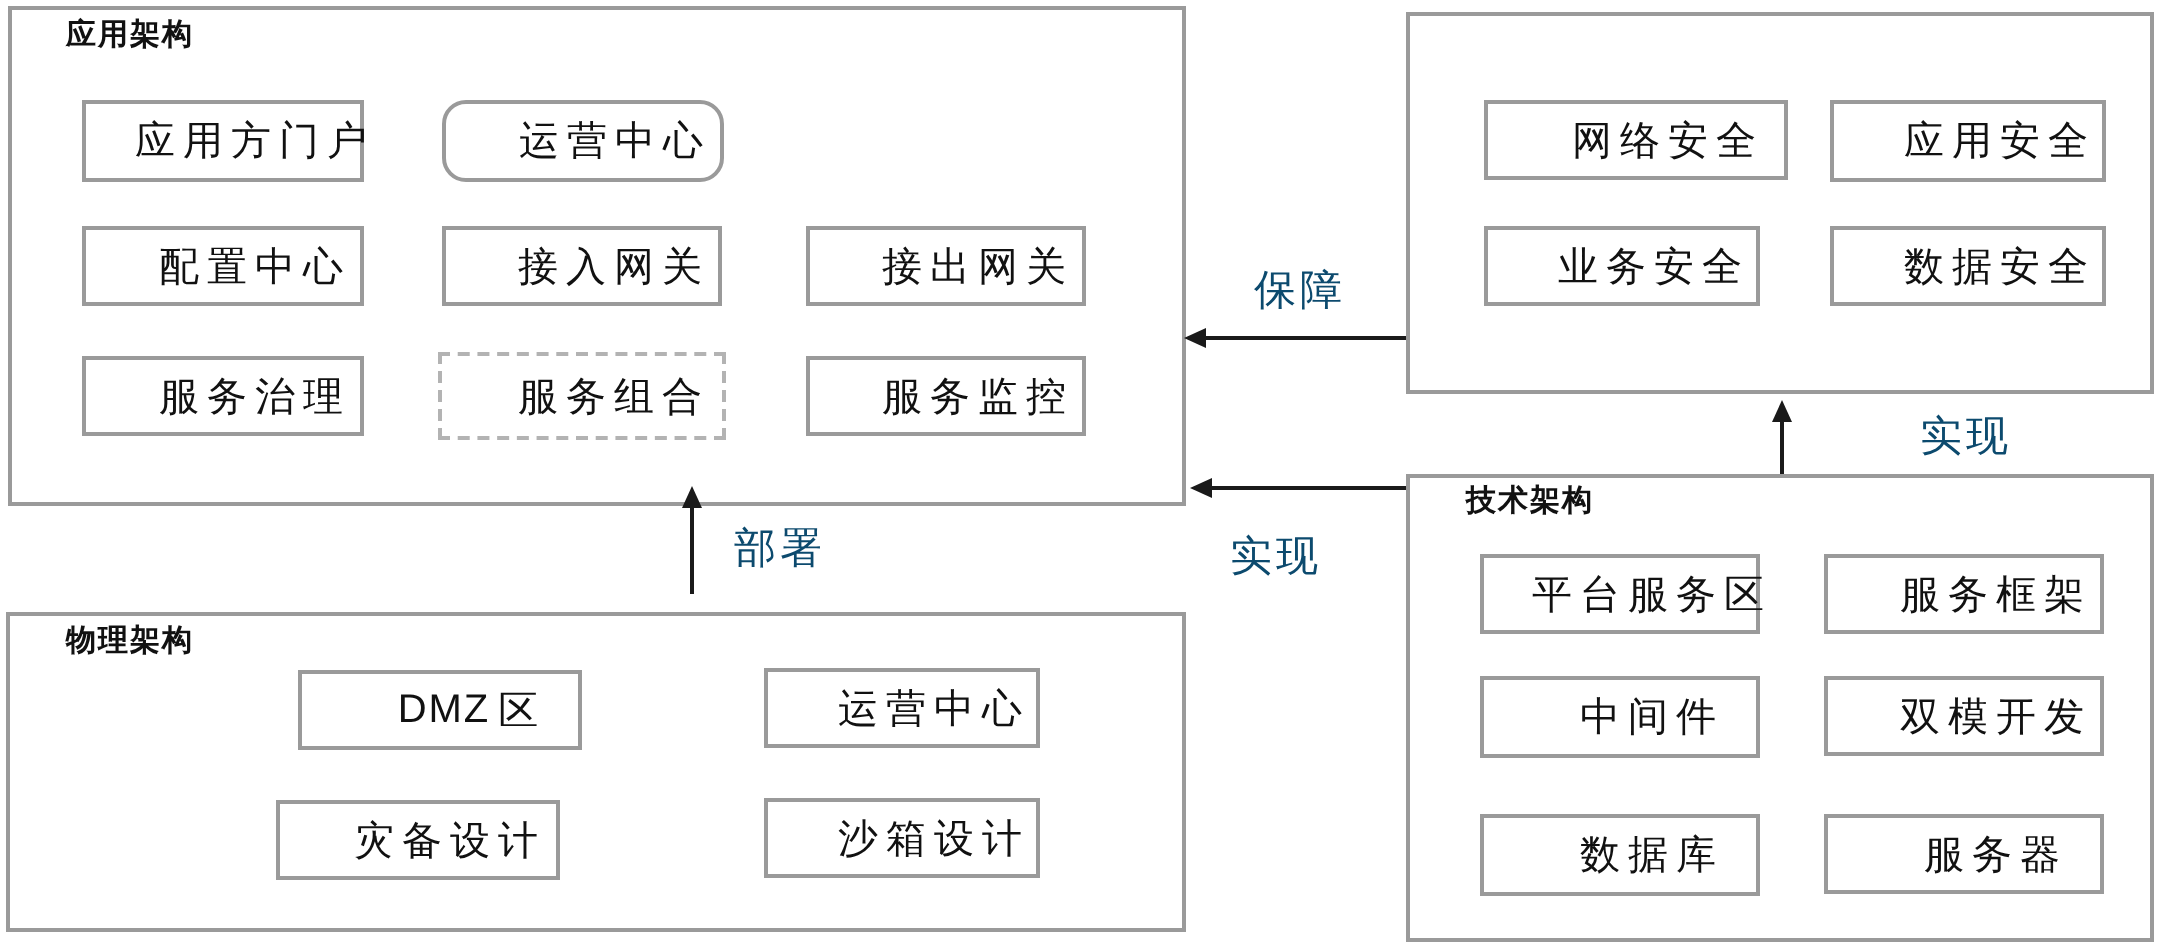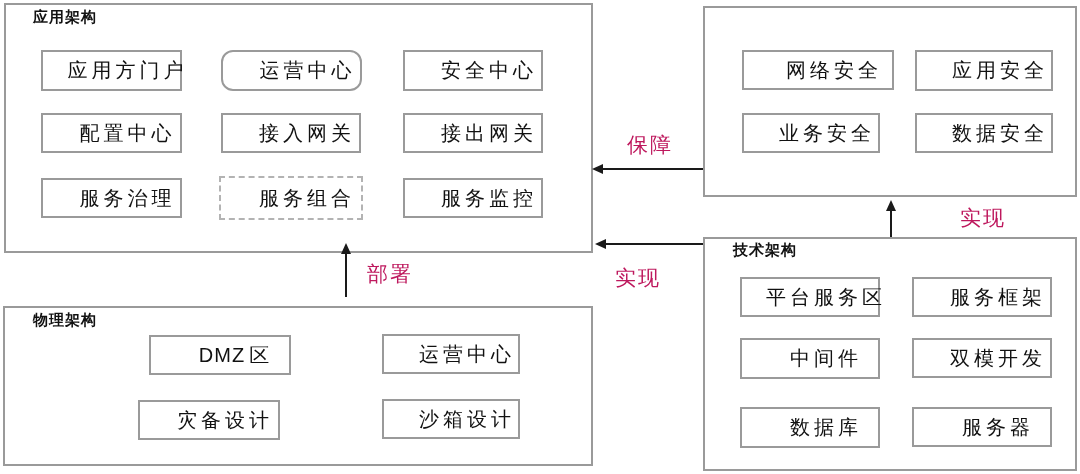--- a/index.html
+++ b/index.html
@@ -54,36 +54,35 @@
   }
   .arrowhead-up {
     position: absolute; width: 0; height: 0;
     border-left: 5px solid transparent;
     border-right: 5px solid transparent;
     border-bottom: 11px solid #1a1a1a;
   }
   .arrow-label {
     position: absolute;
     font-size: 21px;
-    color: #be185d;
+    color: #0c4a6e;
     white-space: nowrap;
     letter-spacing: 2px;
   }
 </style>
 </head>
 <body>
 
 <div class="canvas">
 
   <div class="container" style="left:4px; top:3px; width:589px; height:250px;"></div>
   <div class="container-title" style="left:13px; top:8px;">应用架构</div>
 
   <div class="box" style="left:41px; top:50px; width:141px; height:41px;">应用方门户</div>
   <div class="box" style="left:221px; top:50px; width:141px; height:41px;border-radius:12px;">运营中心</div>
-  <div class="box" style="left:403px; top:50px; width:140px; height:41px;">安全中心</div>
   <div class="box" style="left:41px; top:113px; width:141px; height:40px;">配置中心</div>
   <div class="box" style="left:221px; top:113px; width:140px; height:40px;">接入网关</div>
   <div class="box" style="left:403px; top:113px; width:140px; height:40px;">接出网关</div>
   <div class="box" style="left:41px; top:178px; width:141px; height:40px;">服务治理</div>
   <div class="box dashed" style="left:219px; top:176px; width:144px; height:44px;">服务组合</div>
   <div class="box" style="left:403px; top:178px; width:140px; height:40px;">服务监控</div>
 
   <div class="container" style="left:703px; top:6px; width:374px; height:191px;"></div>
 
   <div class="box" style="left:742px; top:50px; width:152px; height:40px;">网络安全</div>

